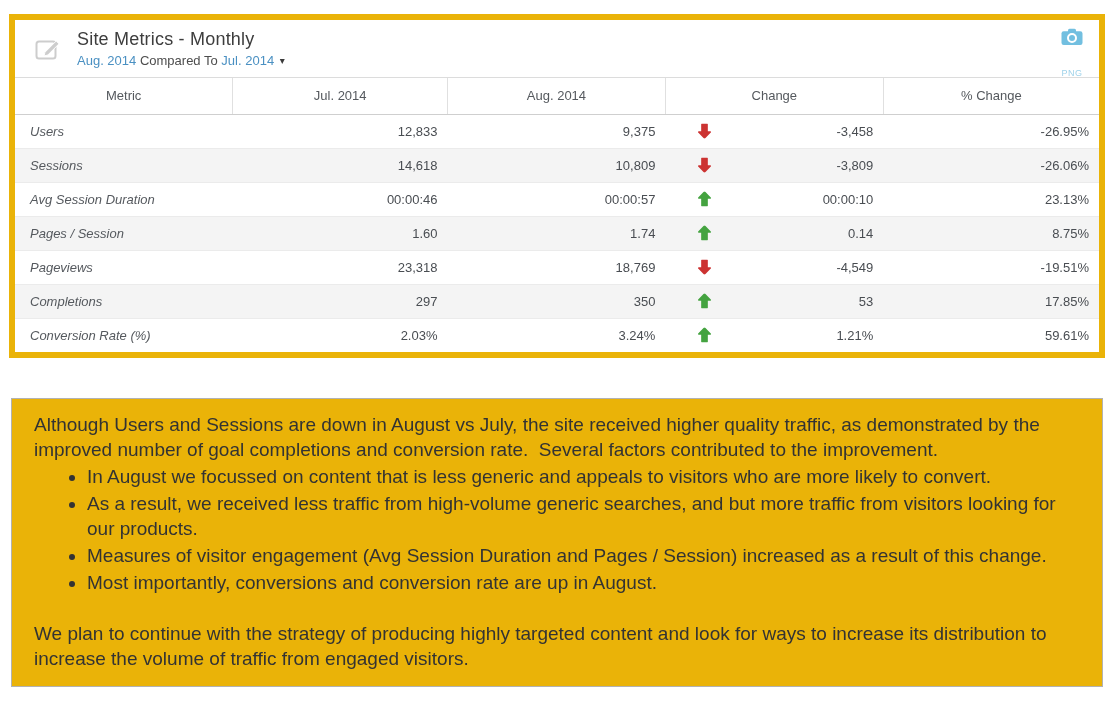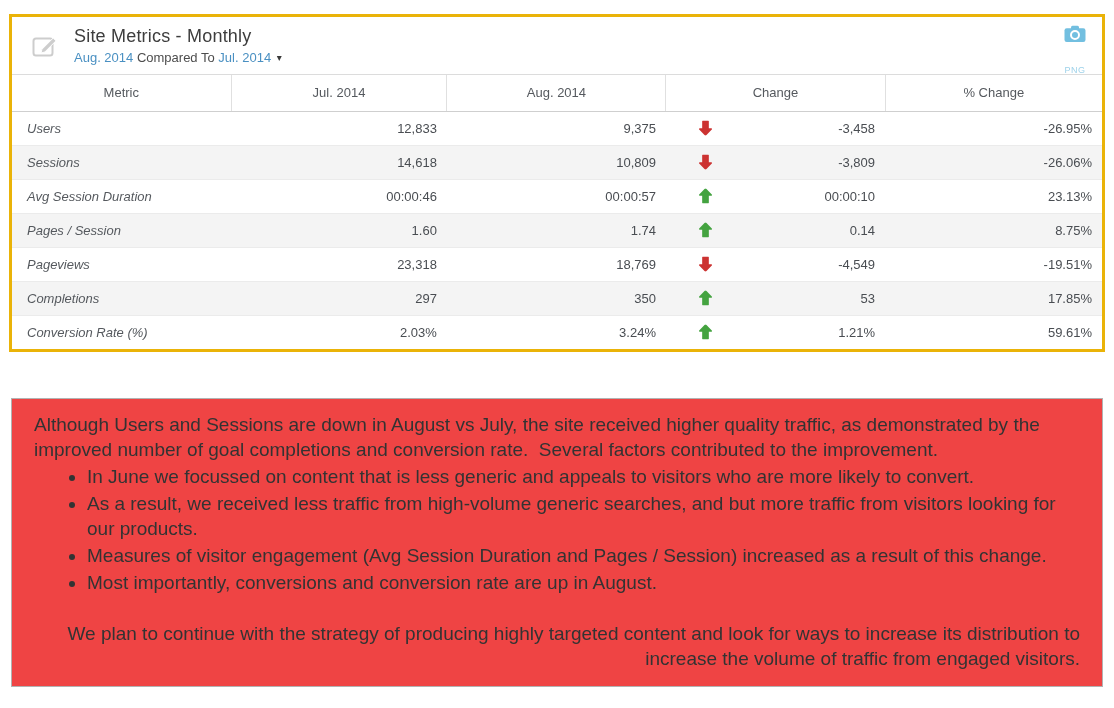--- a/index.html
+++ b/index.html
@@ -11,21 +11,21 @@
     position: relative;
     overflow: hidden;
   }
 
   
   .table-card {
     position: absolute;
     left: 9px; top: 14px;
     width: 1096px;
     background: #fff;
-    border: 3px solid #eab308;
+    border: 6px solid #eab308;
   }
   .widget-header {
     position: relative;
     height: 58px;
     display: flex;
     align-items: center;
     border-bottom: 1px solid #dcdcdc;
   }
   .edit-btn {
     margin: 2px 15px 0 20px;
@@ -92,40 +92,40 @@
     transform: translateY(-50%);
     line-height: 0;
   }
 
   
   .commentary-card {
     position: absolute;
     left: 11px; top: 398px;
     width: 1092px; height: 289px;
     border: 1px solid #b2b2b2;
-    background: #ef4444;
+    background: #eab308;
     padding: 13px 22px;
     font-size: 19px;
     color: #333333;
     overflow: hidden;
   }
   .commentary-card p {
     margin: 0;
     line-height: 25px;
     white-space: pre-wrap;
   }
   .commentary-card ul {
     margin: 2px 0 0 0;
     padding-left: 53px;
   }
   .commentary-card li {
     line-height: 25px;
     margin-bottom: 2px;
   }
-  .closing { margin-top: 26px !important; text-align: right; }
+  .closing { margin-top: 26px !important; }
 </style>
 </head>
 <body>
 
 <div>
 
   <section class="table-card">
     <div class="widget-header">
       <span class="edit-btn">
         <svg width="27" height="25" viewBox="0 0 27 25">
@@ -233,21 +233,21 @@
                 </svg></span><span>1.21%</span></td>
             <td class="num">59.61%</td>
           </tr>
         </tbody>
     </table>
   </section>
 
   <section class="commentary-card">
     <p>Although Users and Sessions are down in August vs July, the site received higher quality traffic, as demonstrated by the improved number of goal completions and conversion rate.  Several factors contributed to the improvement.</p>
     <ul>
-        <li>In June we focussed on content that is less generic and appeals to visitors who are more likely to convert.</li>
+        <li>In August we focussed on content that is less generic and appeals to visitors who are more likely to convert.</li>
         <li>As a result, we received less traffic from high-volume generic searches, and but more traffic from visitors looking for our products.</li>
         <li>Measures of visitor engagement (Avg Session Duration and Pages / Session) increased as a result of this change.</li>
         <li>Most importantly, conversions and conversion rate are up in August.</li>
       </ul>
     <p class="closing">We plan to continue with the strategy of producing highly targeted content and look for ways to increase its distribution to increase the volume of traffic from engaged visitors.</p>
   </section>
 
 </div>
 
 </body></html>

